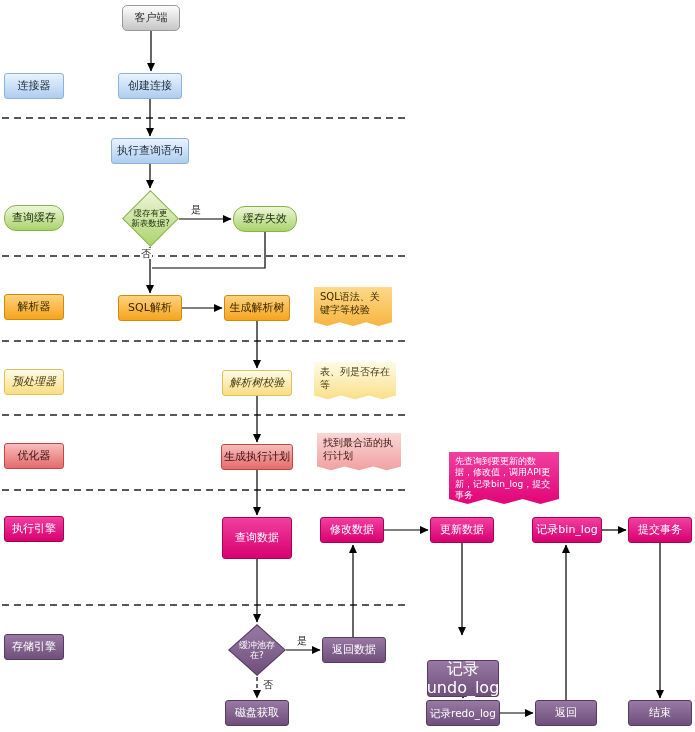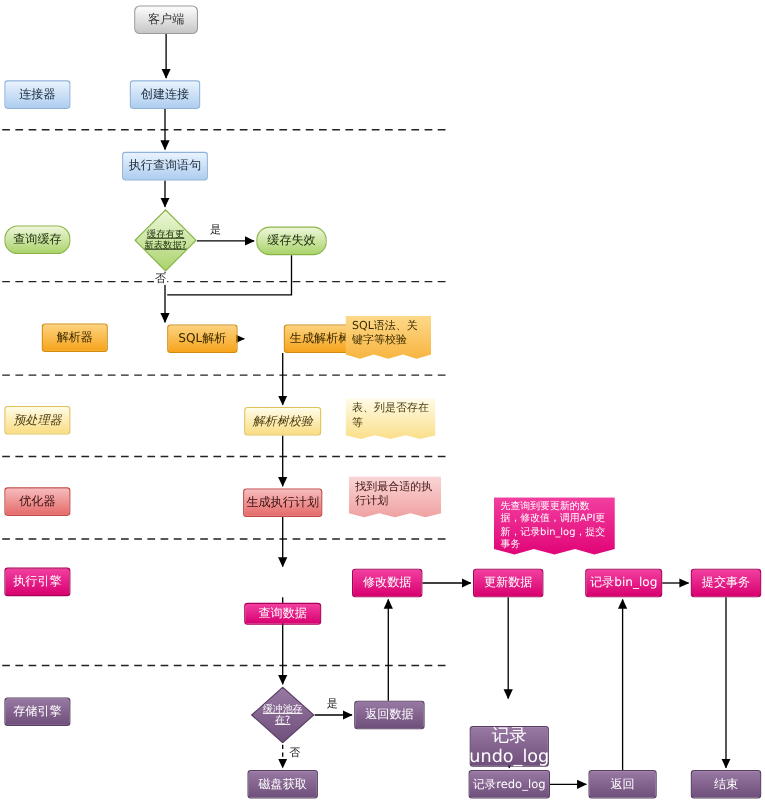--- a/index.html
+++ b/index.html
@@ -10,38 +10,38 @@
   svg.wires{position:absolute;left:0;top:0;z-index:0;}
   .box{
     position:absolute;z-index:2;box-sizing:border-box;
     display:flex;align-items:center;justify-content:center;text-align:center;
     font-size:11px;line-height:1.15;border-radius:3px;border:1px solid #888;
     padding:1px 2px;
   }
   .c-gray   {background:linear-gradient(180deg,#fdfdfd,#c6c6c6);border-color:#9a9a9a;color:#333;}
   .c-blue   {background:linear-gradient(180deg,#e9f3fd,#aecdf0);border-color:#8fb2d8;color:#1b2a3a;}
   .c-green  {background:linear-gradient(180deg,#ecf6d8,#abd36c);border-color:#88b447;color:#22300f;border-radius:12px;}
-  .c-orange {background:linear-gradient(180deg,#fdd27e,#f6a41c);border-color:#d18a0e;color:#3a2a00;margin-left:34px;}
+  .c-orange {background:linear-gradient(180deg,#fdd27e,#f6a41c);border-color:#d18a0e;color:#3a2a00;}
   .c-yellow {background:linear-gradient(180deg,#fefbe8,#fadd82);border-color:#dfc258;color:#4a3d10;font-style:italic;}
   .c-red    {background:linear-gradient(180deg,#f7bcbc,#e56a6a);border-color:#c24848;color:#3a1111;}
   .c-magenta{background:linear-gradient(180deg,#f23fa0,#d8006f);border-color:#a80057;color:#fff;}
   .c-purple {background:linear-gradient(180deg,#9879a3,#6f4f7b);border-color:#563c60;color:#fff;}
 
   .note{
     position:absolute;z-index:2;box-sizing:border-box;
     font-size:10px;line-height:1.25;padding:4px 6px 12px 6px;text-align:left;
     clip-path:polygon(0% 0%,100% 0%,100% 84%,83% 93%,67% 84%,50% 93%,33% 84%,17% 93%,0% 84%);
   }
   .n-orange {background:linear-gradient(180deg,#fdd989,#f7b23c);color:#3a2a00;}
   .n-yellow {background:linear-gradient(180deg,#fefbe8,#fadd82);color:#4a3d10;}
   .n-red    {background:linear-gradient(180deg,#fad6d6,#ef9d9d);color:#3a1111;}
   .n-magenta{background:linear-gradient(180deg,#f23fa0,#e00074);color:#fff;font-size:9px;}
 
   .diamond{position:absolute;z-index:2;}
-  .d-bg,.d-fill{clip-path:polygon(50% 0,100% 50%,50% 100%,0 50%);text-decoration:underline;}
+  .d-bg,.d-fill{clip-path:polygon(50% 0,100% 50%,50% 100%,0 50%);}
   .d-bg{position:absolute;inset:0;}
   .d-fill{
     position:absolute;inset:1.5px;display:flex;align-items:center;justify-content:center;
     text-align:center;line-height:1.15;
   }
   .diamond.green .d-bg{background:#88b447;}
   .diamond.green .d-fill{background:linear-gradient(180deg,#ecf6d8,#abd36c);color:#22300f;font-size:8.5px;padding:0 7px;}
   .diamond.purple .d-bg{background:#563c60;}
   .diamond.purple .d-fill{background:linear-gradient(180deg,#9879a3,#6f4f7b);color:#fff;font-size:9px;padding:0 8px;}
 
@@ -116,21 +116,21 @@
   </div>
 
   <div class="box c-green" style="left:233px;top:206px;width:64px;height:26px">缓存失效</div>
 
   <div class="box c-orange" style="left:118px;top:295px;width:64px;height:26px">SQL解析</div>
   <div class="box c-orange" style="left:224px;top:295px;width:66px;height:26px">生成解析树</div>
 
   <div class="box c-yellow" style="left:222px;top:370px;width:70px;height:26px">解析树校验</div>
   <div class="box c-red" style="left:221px;top:444px;width:72px;height:26px">生成执行计划</div>
 
-  <div class="box c-magenta" style="left:222px;top:548px;width:70px;height:20px">查询数据</div>
+  <div class="box c-magenta" style="left:222px;top:517px;width:70px;height:42px">查询数据</div>
   <div class="box c-magenta" style="left:320px;top:517px;width:64px;height:26px">修改数据</div>
   <div class="box c-magenta" style="left:430px;top:517px;width:64px;height:26px">更新数据</div>
   <div class="box c-magenta" style="left:532px;top:517px;width:70px;height:26px">记录bin_log</div>
   <div class="box c-magenta" style="left:628px;top:517px;width:64px;height:26px">提交事务</div>
 
   <div class="diamond purple" style="left:228px;top:624px;width:58px;height:52px">
     <div class="d-bg"></div>
     <div class="d-fill">缓冲池存在?</div>
   </div>
 

